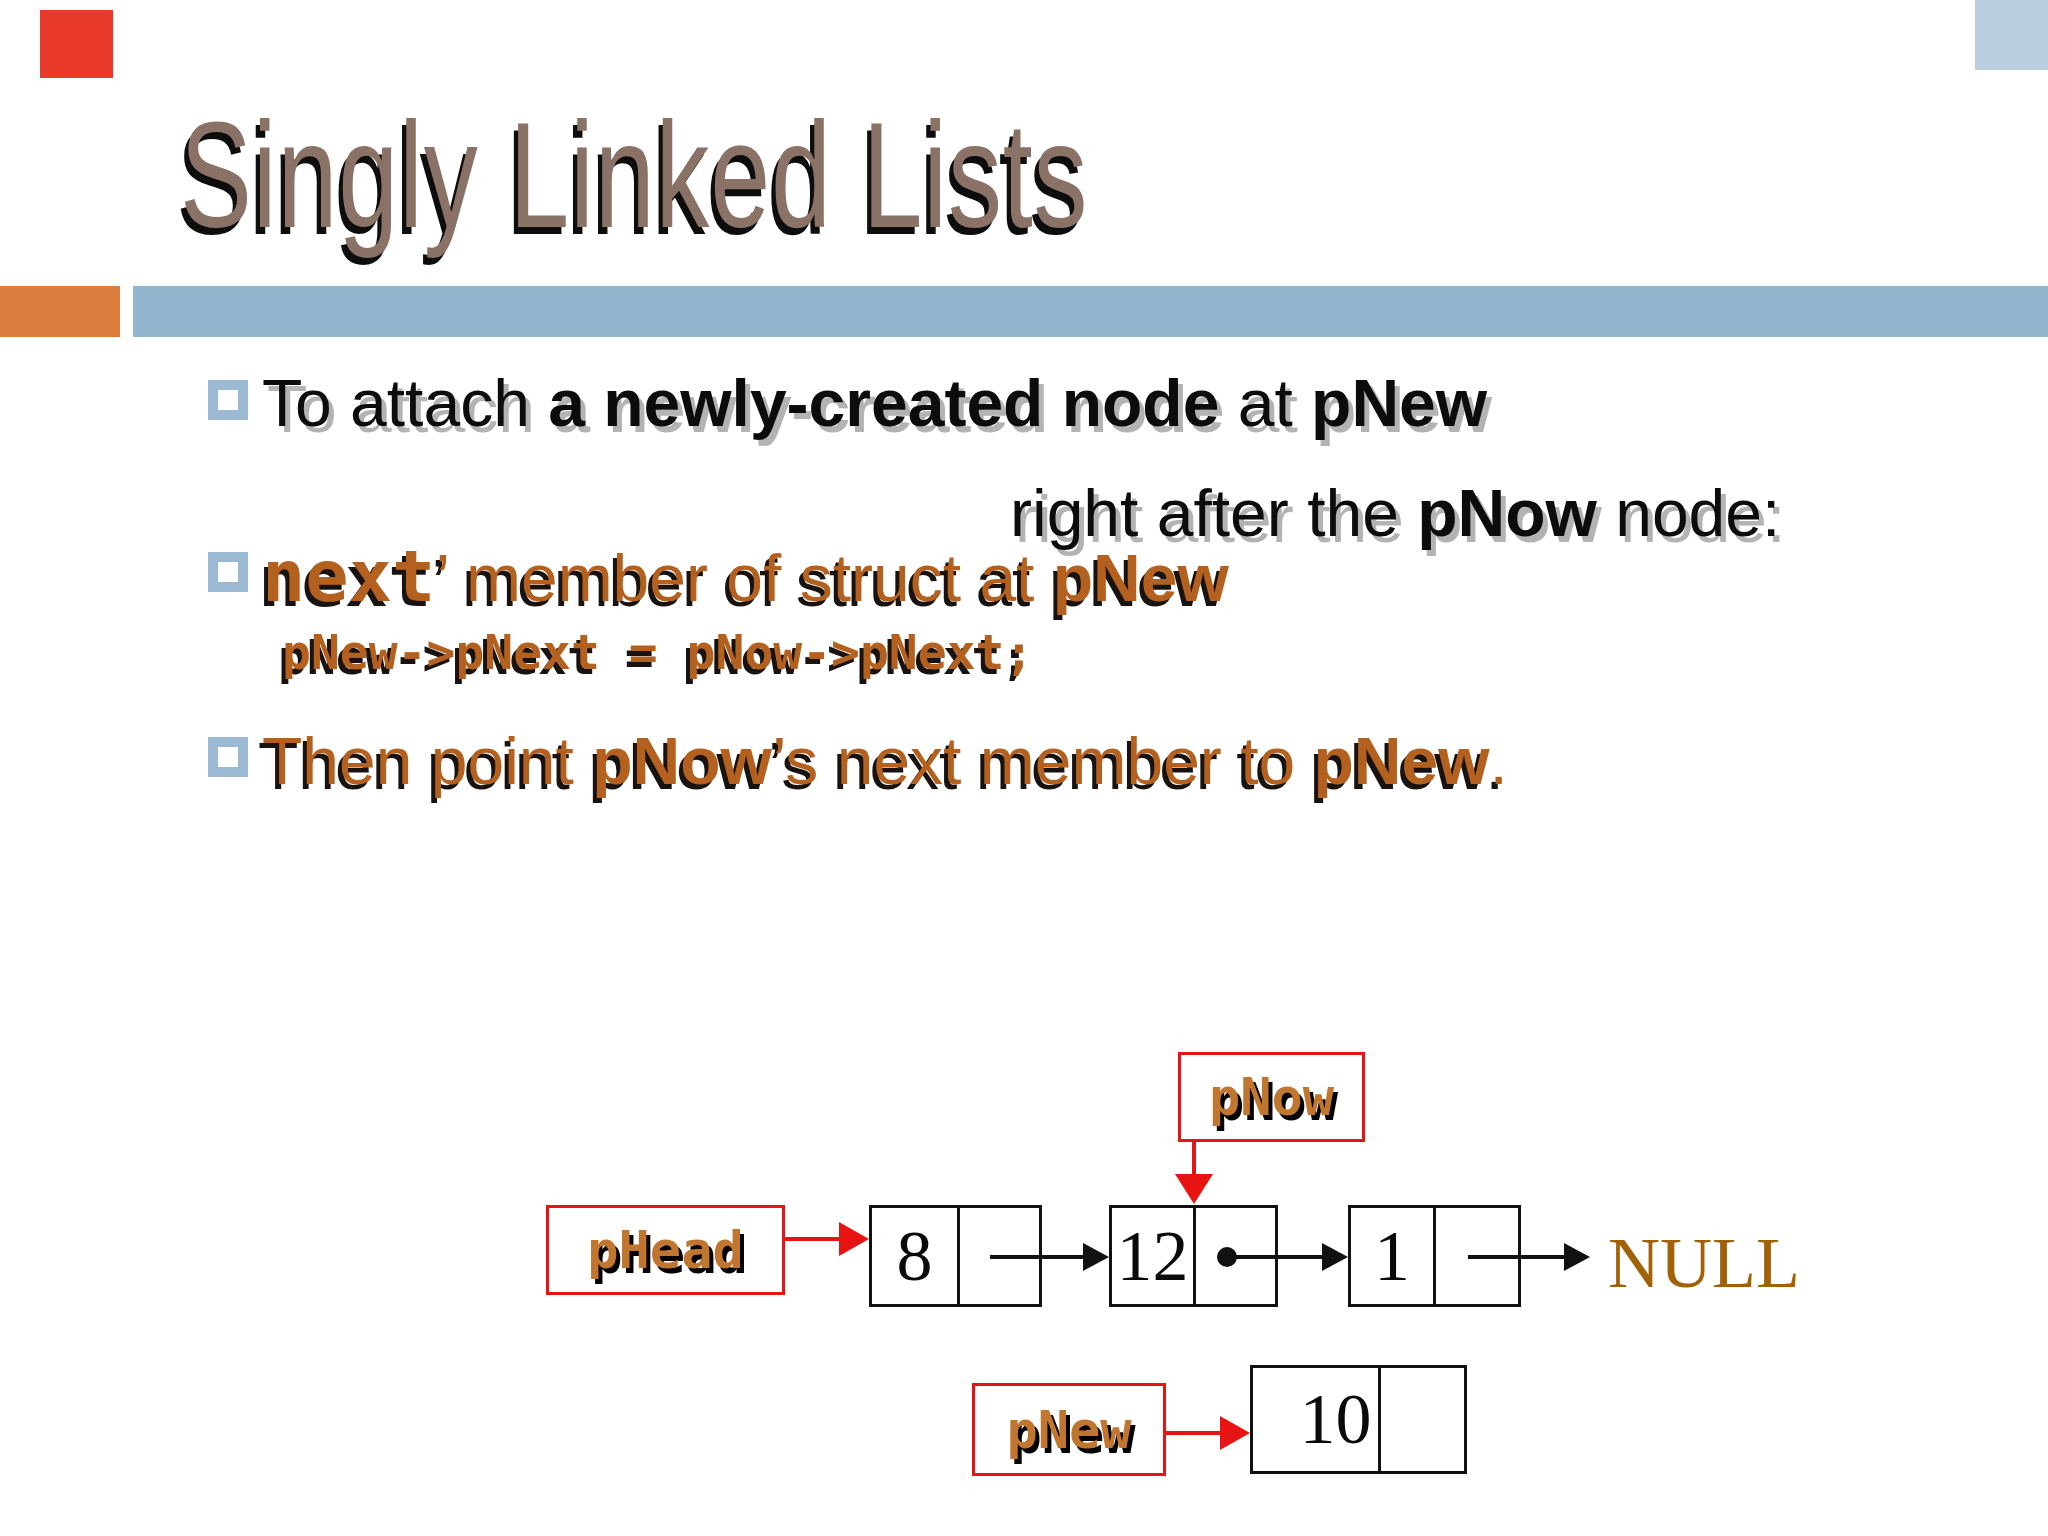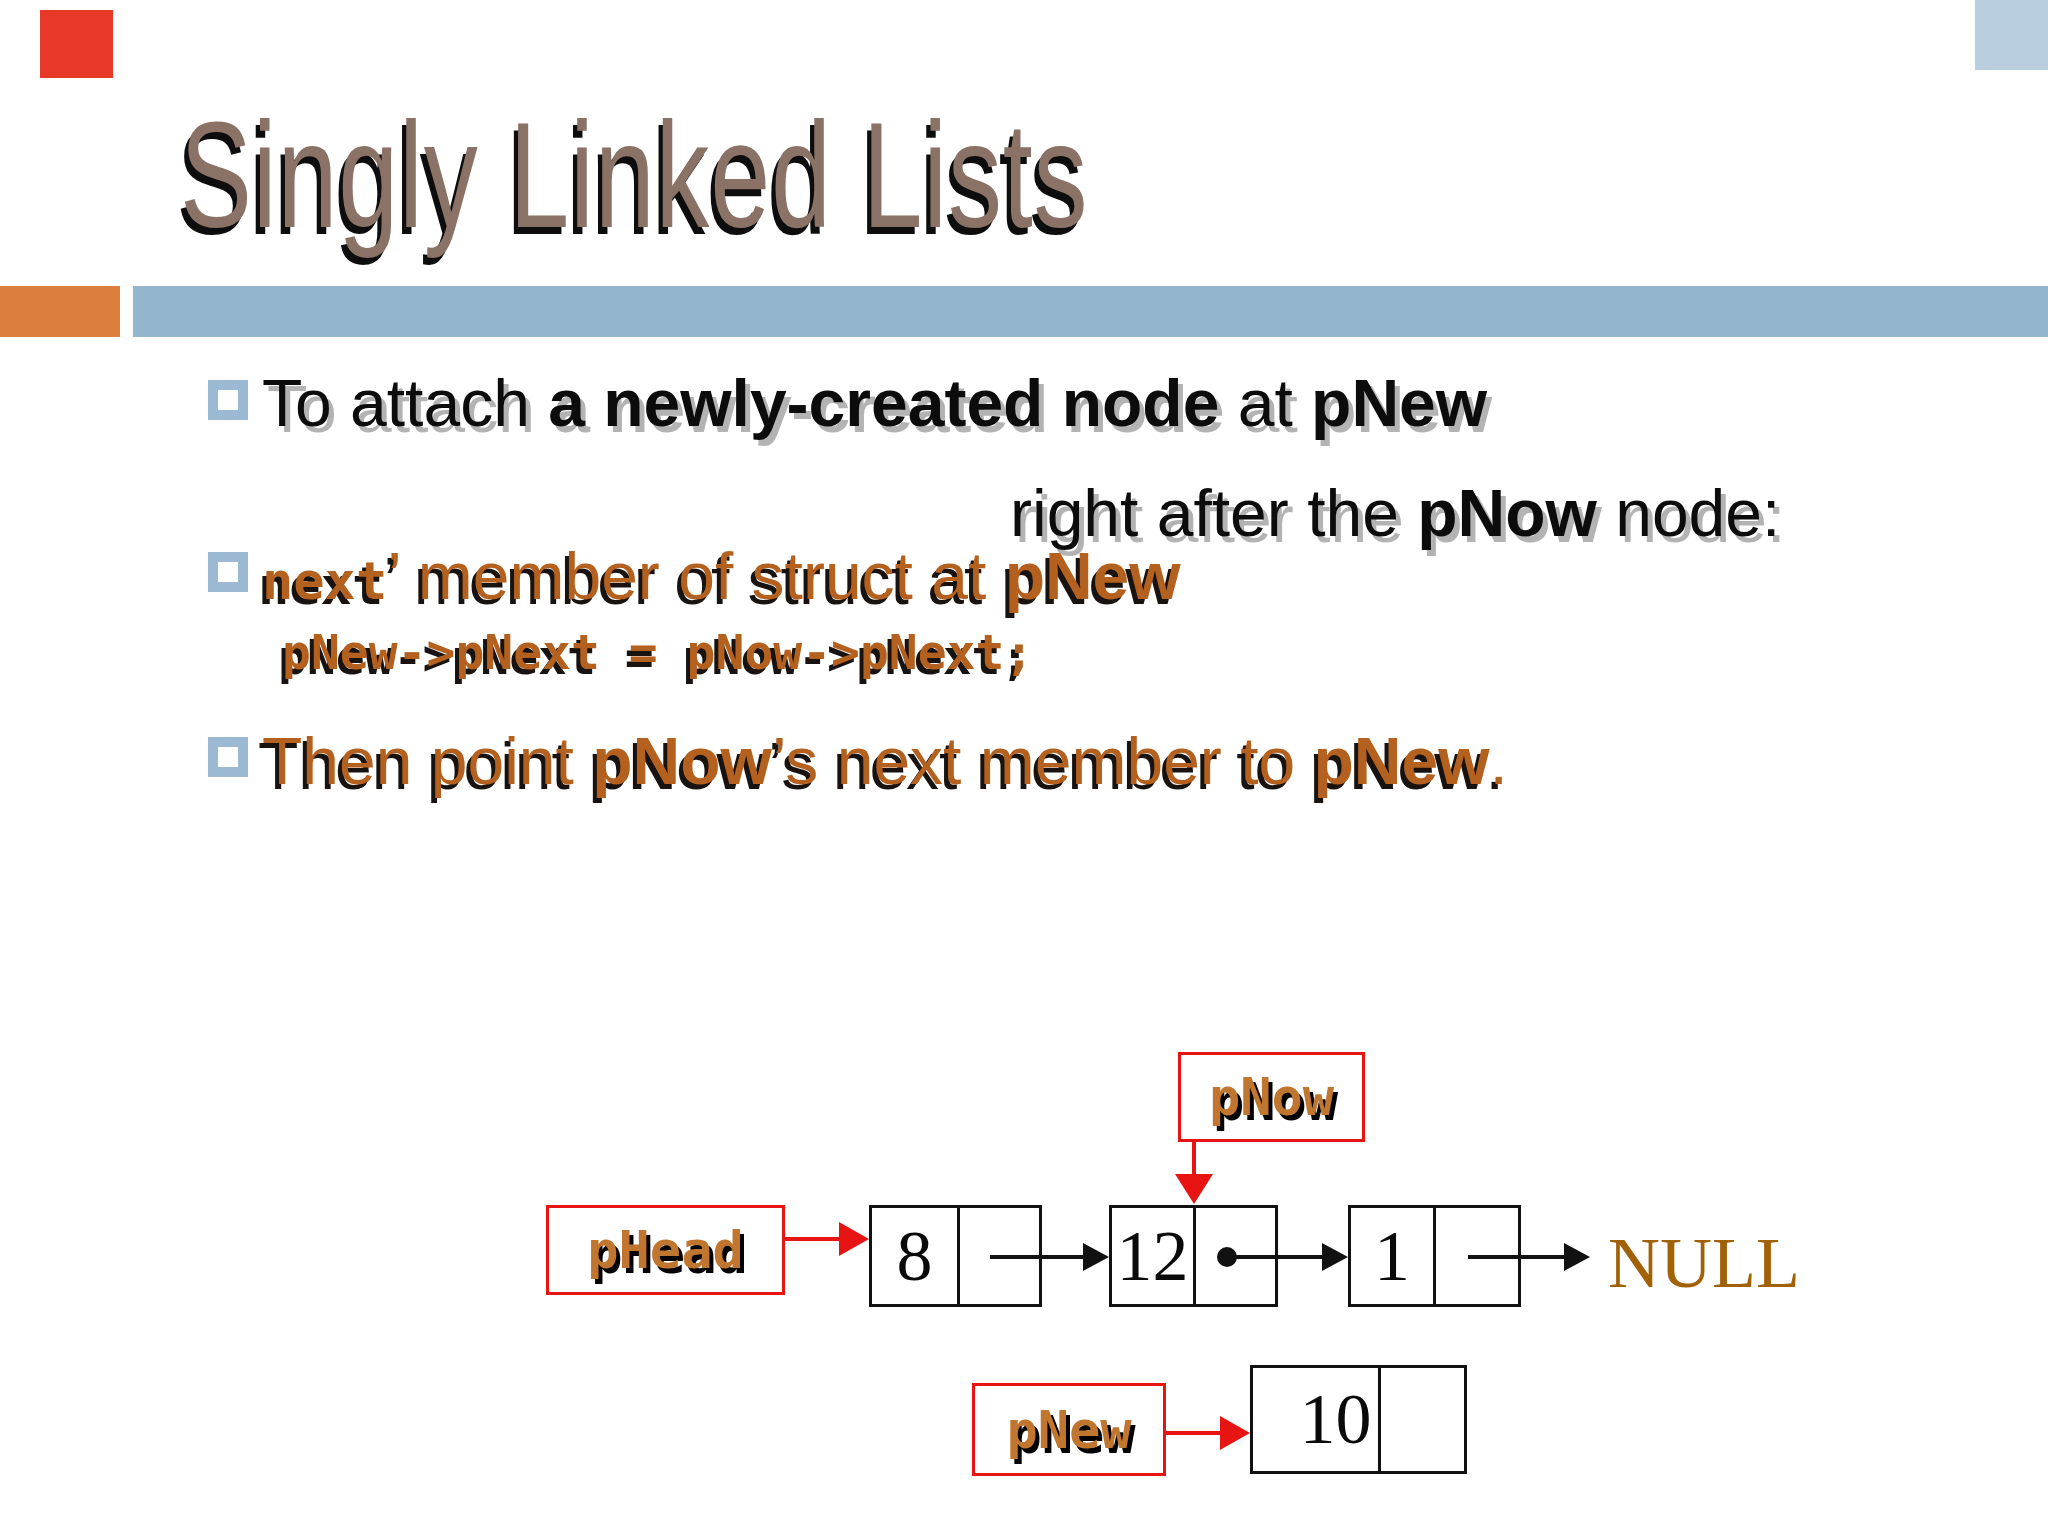--- a/index.html
+++ b/index.html
@@ -64,21 +64,21 @@
   <div class="bullet-sq" style="left:208px;top:380px;"></div>
   <div class="line black-line" style="left:262px;top:368px;">
     <span>To attach </span><span class="b">a newly-created node</span><span> at </span><span class="b">pNew</span>
   </div>
   <div class="line black-line" style="left:1010px;top:478px;">
     <span>right after the </span><span class="b">pNow</span><span> node:</span>
   </div>
 
   <div class="bullet-sq" style="left:208px;top:552px;"></div>
   <div class="line orange-line" style="left:262px;top:541px;">
-    <span class="mono" style="font-size:52px;">next</span><span>’</span><span> member of struct at </span><span class="b">pNew</span>
+    <span class="mono" style="font-size:72px;">next</span><span>’</span><span> member of struct at </span><span class="b">pNew</span>
   </div>
   <div class="code-line" style="left:282px;top:622px;">pNew-&gt;pNext = pNow-&gt;pNext;</div>
 
   <div class="bullet-sq" style="left:208px;top:737px;"></div>
   <div class="line orange-line" style="left:262px;top:726px;">
     <span>Then point </span><span class="b">pNow</span><span>’s next member to </span><span class="b">pNew</span><span>.</span>
   </div>
 
   <div class="ptr-box" style="left:1178px;top:1052px;width:181px;height:84px;">
     <span class="ptr-label">pNow</span>

